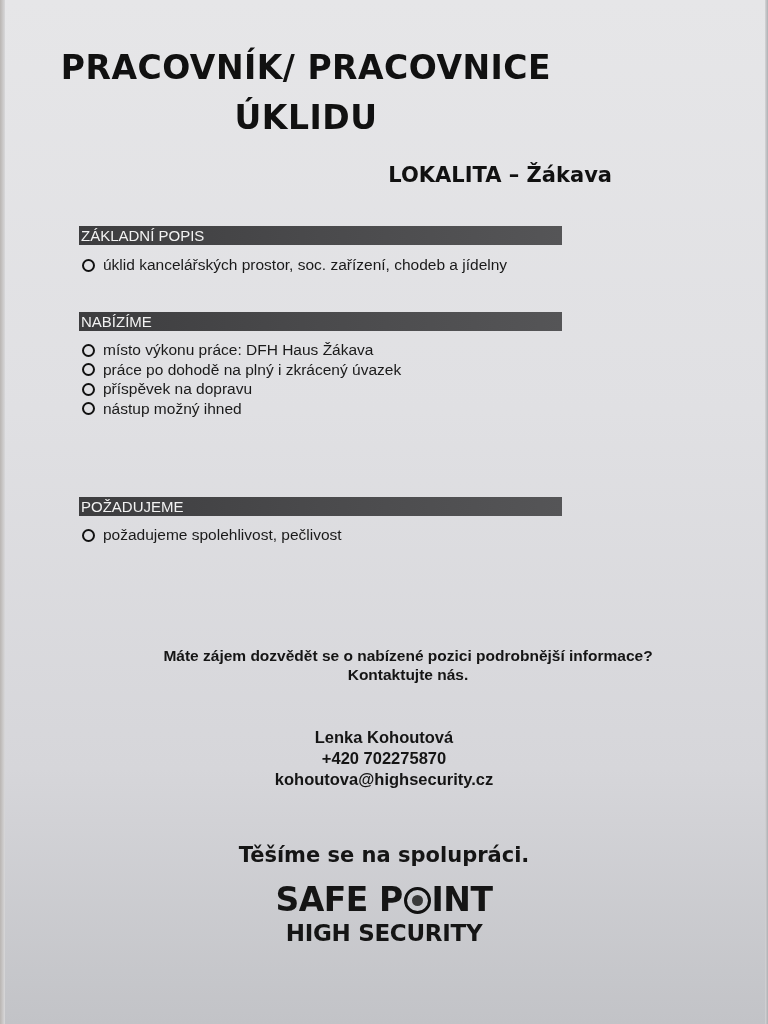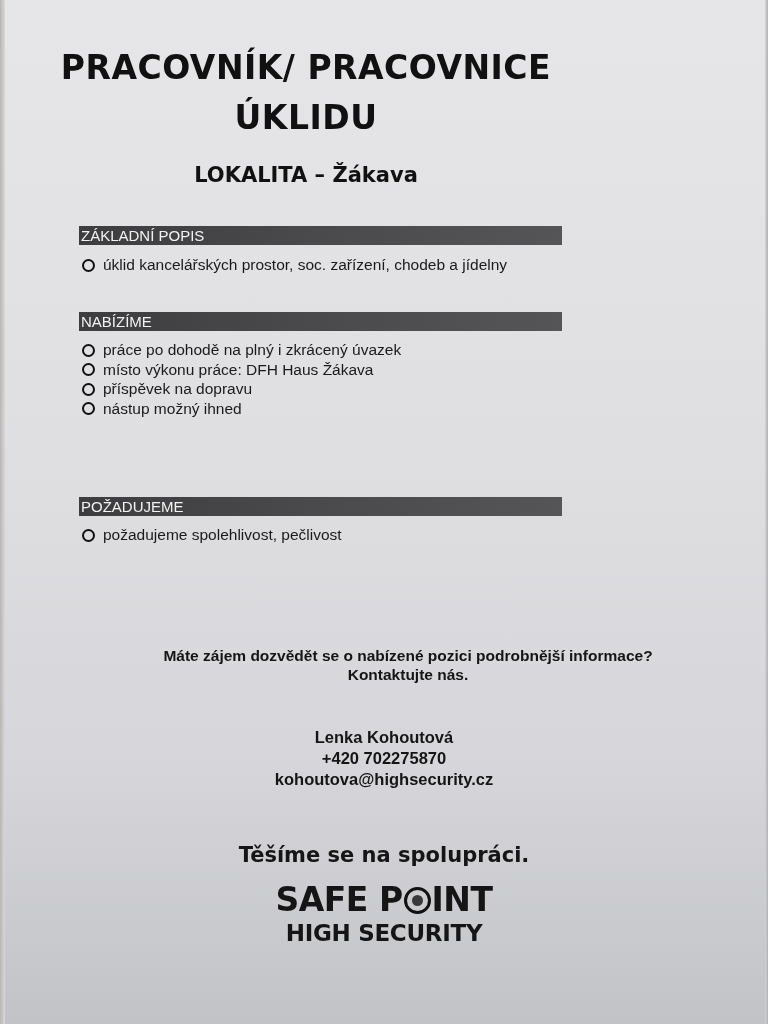--- a/index.html
+++ b/index.html
@@ -10,21 +10,21 @@
       color: #141414;
     }
     .edge-left { position: absolute; left: 0; top: 0; width: 5px; height: 1024px;
       background: linear-gradient(90deg, #b9b5b2, #d8d8da); }
     .edge-right { position: absolute; right: 0; top: 0; width: 3px; height: 1024px;
       background: linear-gradient(90deg, #d4d4d6, #aeb0b3); }
     .title { position: absolute; left: 0; width: 612px; text-align: center;
       font-family: "DejaVu Sans", sans-serif; font-weight: bold; color: #111; }
     .t1 { top: 48px; font-size: 33px; letter-spacing: 0.5px; }
     .t2 { top: 98px; font-size: 33px; letter-spacing: 0.5px; }
-    .t3 { top: 163px; font-size: 21px; }
+    .t3 { top: 163px; font-size: 21px; text-align: right; }
     .bar { position: absolute; left: 79px; width: 483px; height: 19px;
       background: linear-gradient(90deg, #3d3d3f, #4a4a4c 50%, #555557); }
     .bar span { position: absolute; left: 2px; top: 1px; color: #f2f2f2;
       font-size: 15px; line-height: 17px; }
     .list { position: absolute; left: 81px; margin: 0; padding: 0; list-style: none; }
     .list li { position: relative; height: 19.5px; line-height: 19.5px; font-size: 15.5px;
       padding-left: 22px; color: #1a1a1a; }
     .list .bullet { position: absolute; left: 1px; top: 3.5px; width: 9px; height: 9px;
       border: 2.6px solid #111; border-radius: 50%; }
     .center { position: absolute; left: 0; width: 768px; text-align: center; color: #151515; }
@@ -54,22 +54,22 @@
   <span>ZÁKLADNÍ POPIS</span>
 </div>
 <ul class="list" style="top:255px">
   <li><span class="bullet"></span><span>úklid kancelářských prostor, soc. zařízení, chodeb a jídelny</span></li>
 </ul>
 
 <div class="bar" style="top:312px">
   <span>NABÍZÍME</span>
 </div>
 <ul class="list" style="top:340px">
+  <li><span class="bullet"></span><span>místo výkonu práce: DFH Haus Žákava</span></li>
   <li><span class="bullet"></span><span>práce po dohodě na plný i zkrácený úvazek</span></li>
-  <li><span class="bullet"></span><span>místo výkonu práce: DFH Haus Žákava</span></li>
   <li><span class="bullet"></span><span>příspěvek na dopravu</span></li>
   <li><span class="bullet"></span><span>nástup možný ihned</span></li>
 </ul>
 
 <div class="bar" style="top:497px">
   <span>POŽADUJEME</span>
 </div>
 <ul class="list" style="top:525px">
   <li><span class="bullet"></span><span>požadujeme spolehlivost, pečlivost</span></li>
 </ul>

